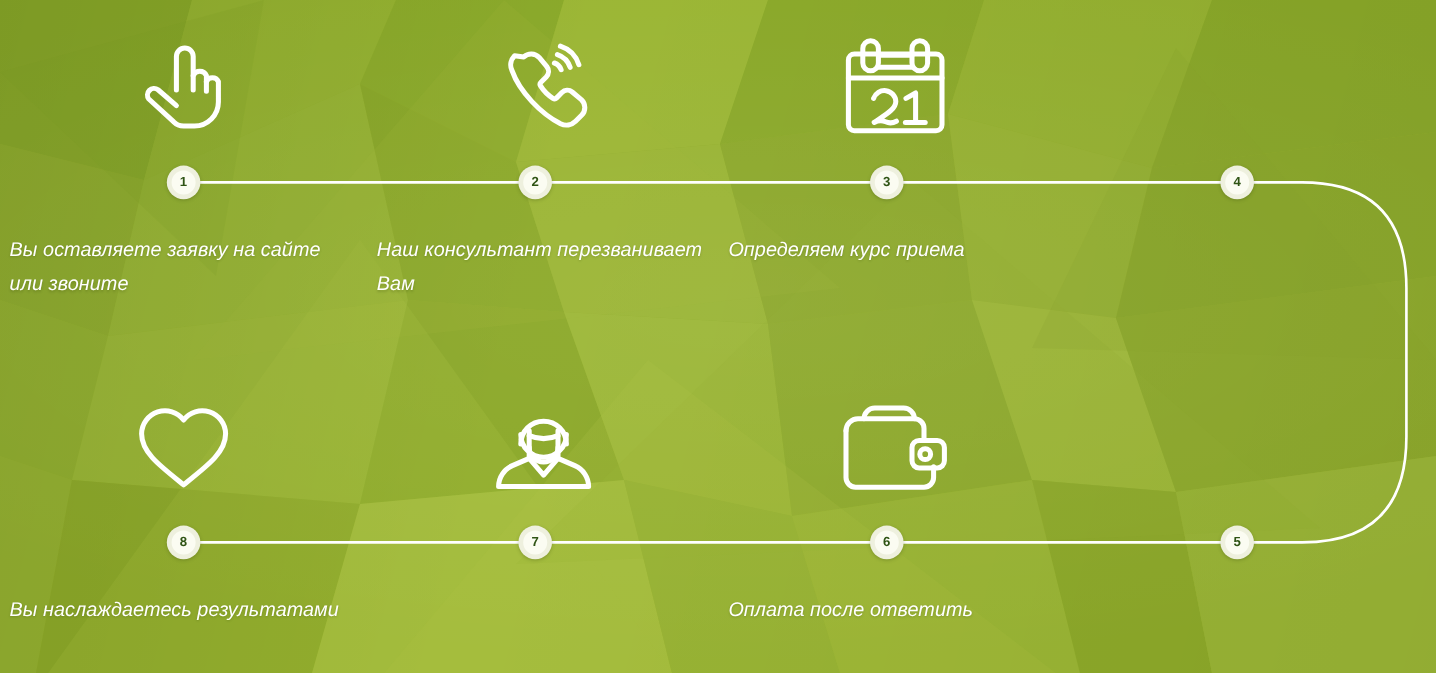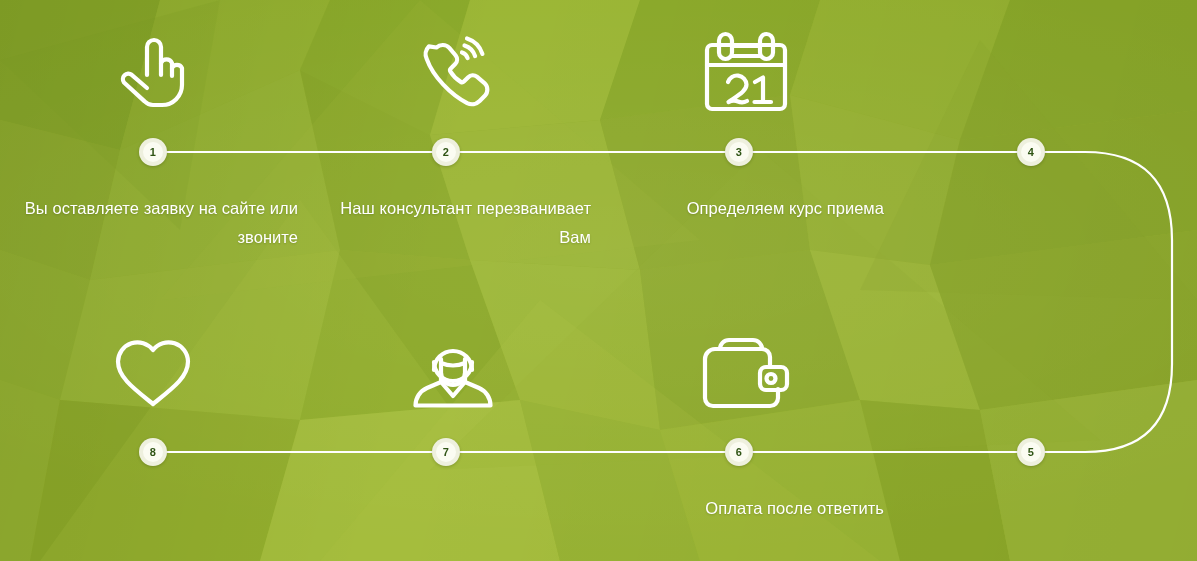--- a/index.html
+++ b/index.html
@@ -95,28 +95,29 @@
     stroke-width: 4.2;
     stroke-linecap: round;
     stroke-linejoin: round;
     vector-effect: non-scaling-stroke;
   }
 
   .step-caption {
     position: absolute;
     left: 0;
     right: 0;
-    text-align: right;
+    text-align: left;
     color: #ffffff;
     font-size: 16.5px;
     line-height: 29px;
     font-weight: 400;
     letter-spacing: 0.05px;
     text-shadow: 0 1px 2px rgba(40,55,8,0.22);
     padding: 0 8px;
+    font-style: italic;
   }
   #row-top .step-caption    { top: 194px; }
   #row-bottom .step-caption { top: 194px; }
 
   
   .badge {
     position: absolute;
     z-index: 4;
     width: 28px;
     height: 28px;
@@ -259,20 +260,21 @@
   </div>
 
   <div class="row" id="row-bottom">
 
     <div class="step">
       <div class="step-icon">
         <svg width="76" height="68" viewBox="0 0 76 68">
           <path d="M38 65 C 18 49 3 38 3 22.5 A 19.5 19.5 0 0 1 38 11 A 19.5 19.5 0 0 1 73 22.5 C 73 38 58 49 38 65 Z"></path>
         </svg>
       </div>
+      <div class="step-caption">Вы наслаждаетесь результатами</div>
     </div>
 
     <div class="step">
       <div class="step-icon">
         <svg width="82" height="82" viewBox="0 0 82 82">
           <path d="M22 38 a19 19 0 0 1 38 0"></path>
           <path d="M22 30 a19 19 0 0 0 38 0"></path>
           <path d="M29 27 v14 a12 12 0 0 0 24 0 V27"></path>
           <path d="M29 31 q12 5 24 0"></path>
           <path d="M29 41 v9 l-14 6 a19 19 0 0 0 -11.5 17.5 H78.5 A19 19 0 0 0 67 56 L53 50 v-9"></path>

